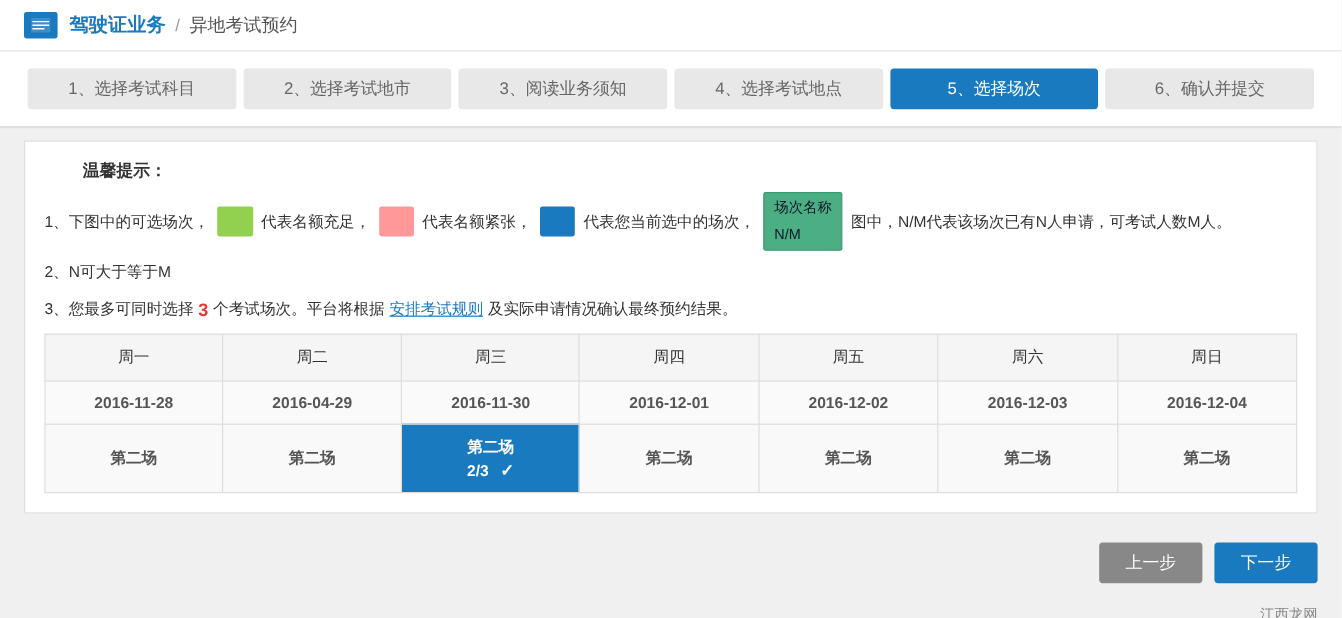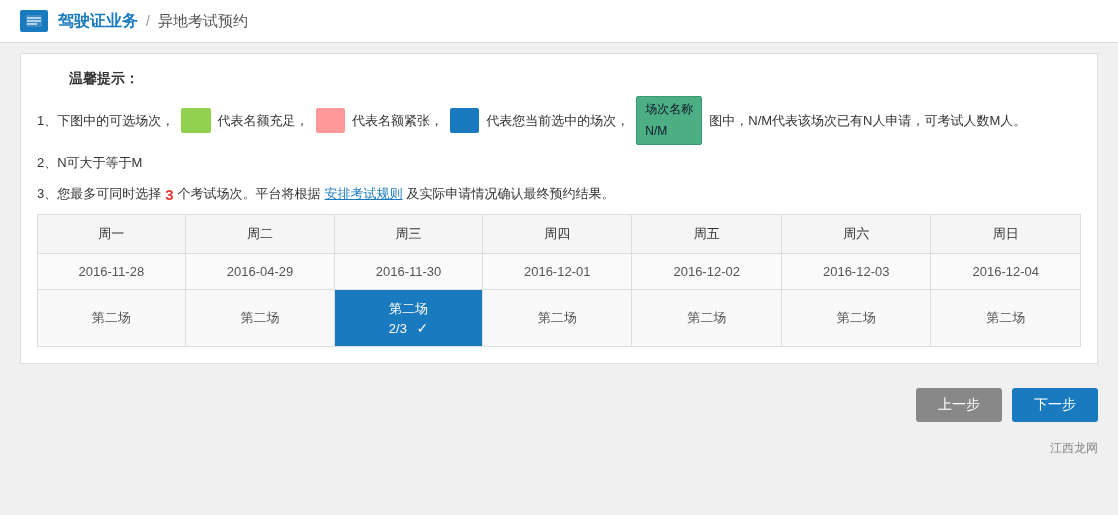--- a/index.html
+++ b/index.html
@@ -29,21 +29,21 @@
     .legend-box { display: inline-flex; align-items: center; justify-content: center; padding: 2px 8px; border-radius: 2px; font-size: 12px; margin: 0 3px; }
     .legend-green { background: #92d050; color: #333; }
     .legend-pink { background: #ff9999; color: #333; }
     .legend-blue { background: #1a7abf; color: #fff; }
     .legend-teal { background: #4caf84; color: #0f172a; border: 1px solid #3a9a70; }
     .link-text { color: #1a7abf; text-decoration: underline; cursor: pointer; }
 
     
     .schedule-table { width: 100%; border-collapse: collapse; margin-top: 0; }
     .schedule-table th { background: #f5f5f5; border: 1px solid #ddd; padding: 10px 6px; text-align: center; font-weight: normal; color: #333; font-size: 13px; }
-    .schedule-table td { border: 1px solid #ddd; padding: 10px 6px; text-align: center; color: #555; font-size: 13px; }
+    .schedule-table td { border: 1px solid #ddd; padding: 10px 6px; text-align: center; color: #555; font-size: 13px; font-weight: bold; }
     .schedule-table .date-row td { background: #fafafa; color: #555; }
     .schedule-table .slot-row td { background: #f9f9f9; height: 54px; vertical-align: middle; }
     .schedule-table .slot-row td.selected-slot { background: #1a7abf; color: #fff; }
     .selected-slot .slot-name { display: block; font-size: 13px; }
     .selected-slot .slot-ratio { display: block; font-size: 13px; margin-top: 2px; }
     .selected-slot .check-mark { display: inline-block; margin-left: 6px; color: #fff; font-size: 14px; }
 
     
     .bottom-bar { display: flex; justify-content: flex-end; align-items: center; padding: 14px 20px; background: #f0f0f0; }
     .btn { padding: 8px 22px; font-size: 14px; border: none; border-radius: 3px; cursor: pointer; color: #fff; margin-left: 10px; }
@@ -67,20 +67,28 @@
         <line x1="2" y1="4" x2="16" y2="4" stroke="white" stroke-width="1.2"></line>
         <line x1="2" y1="7" x2="16" y2="7" stroke="white" stroke-width="1.2"></line>
         <line x1="2" y1="10" x2="12" y2="10" stroke="white" stroke-width="1.2"></line>
       </svg>
     </div>
     <span class="header-title">驾驶证业务</span>
     <span class="header-sep">/</span>
     <span class="header-sub">异地考试预约</span>
   </div>
 
+  <div class="steps-bar">
+    <div class="step">1、选择考试科目</div>
+    <div class="step">2、选择考试地市</div>
+    <div class="step">3、阅读业务须知</div>
+    <div class="step">4、选择考试地点</div>
+    <div class="step active">5、选择场次</div>
+    <div class="step">6、确认并提交</div>
+  </div>
 
   <div class="main-content">
     <div class="warning-title">温馨提示：</div>
 
     <div class="warning-item">
       <span>1、下图中的可选场次，</span>
       <span class="legend-box legend-green">&nbsp;&nbsp;&nbsp;&nbsp;</span>
       <span>代表名额充足，</span>
       <span class="legend-box legend-pink">&nbsp;&nbsp;&nbsp;&nbsp;</span>
       <span>代表名额紧张，</span>

